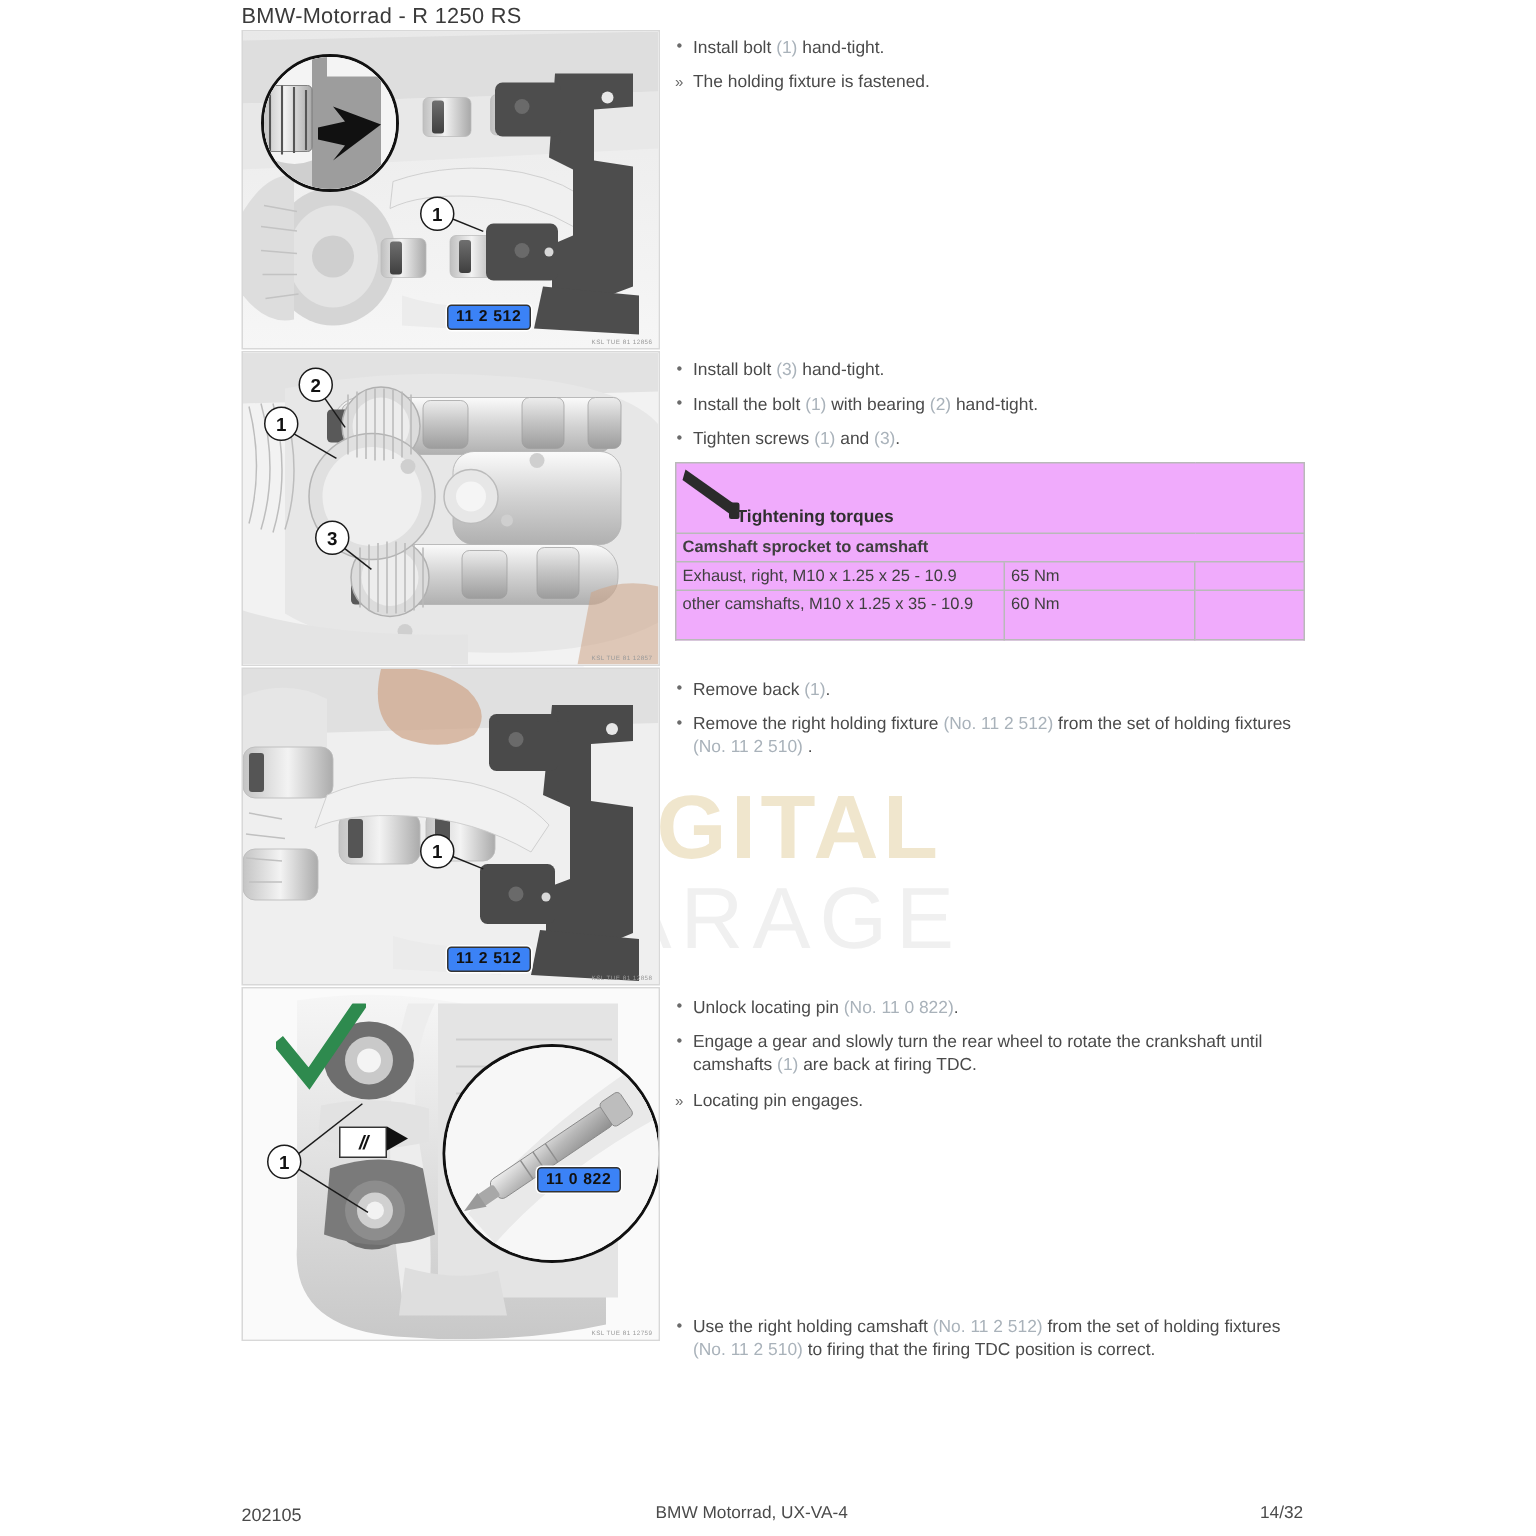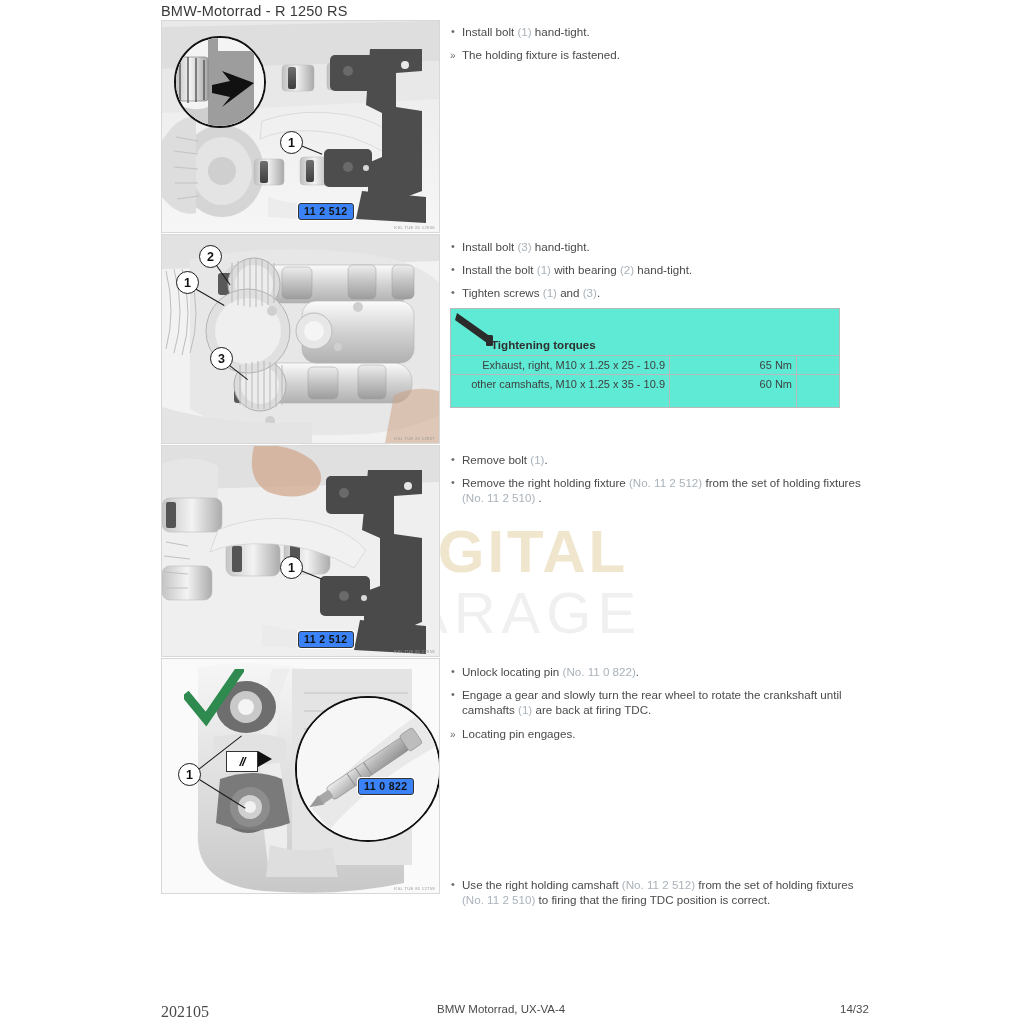--- a/index.html
+++ b/index.html
@@ -120,46 +120,45 @@
     position: absolute; left: 1px; top: 0;
     color: #6b6b6b; font-size: 11px;
   }
   .step.result .bul { left: 0px; font-size: 10px; top: 1px; }
   .num { color: #a9b2ba; }
   .tool { color: #a9b2ba; }
 
   
   .torque-table {
     position: absolute; left: 450px; top: 308px;
-    width: 390px;
+    width: 420px;
     border: 1px solid #b9b9b9;
     border-collapse: collapse;
-    background: #5eead4;
+    background: #f0abfc;
     z-index: 3;
-    text-align: right;
   }
   .torque-table td {
     border: 1px solid #b9b9b9;
     padding: 2px 4px;
     font-size: 11px;
     color: #3f3f3f;
     vertical-align: top;
     line-height: 14px;
   }
   .tt-head { height: 42px; position: relative; }
   .tt-head-label {
     position: absolute; left: 40px; bottom: 3px;
     font-size: 11.6px; font-weight: bold; color: #2f2f2f;
   }
   .tt-sub { font-weight: bold; font-size: 11.4px; color: #2f2f2f; }
   .wrench-icon { position: absolute; left: 2px; top: 2px; }
 
   
   .footer { position: absolute; left: 0; right: 0; top: 1003px; height: 20px; z-index: 2; }
-  .f-left   { position: absolute; left: 161px;  font-size: 16px; color: #4a4a4a; font-family: Liberation Serif, serif; }
+  .f-left   { position: absolute; left: 161px;  font-size: 12px; color: #4a4a4a; }
   .f-center { position: absolute; left: 437px;  font-size: 11.5px; color: #4a4a4a; text-align: right; }
   .f-right  { position: absolute; left: 840px;  font-size: 11.5px; color: #4a4a4a; white-space: nowrap; }
 </style>
 </head>
 <body>
 
 <div class="page">
 
   <div class="wm-blob"></div>
   <div class="watermark">
@@ -442,21 +441,21 @@
   <div class="instr" style="top:24px;">
       <div class="step"><span class="bul">•</span><span>Install bolt </span><span class="num">(1)</span><span> hand-tight.</span></div>
       <div class="step result"><span class="bul">»</span><span>The holding fixture is fastened.</span></div>
     </div>
   <div class="instr" style="top:239px;">
       <div class="step"><span class="bul">•</span><span>Install bolt </span><span class="num">(3)</span><span> hand-tight.</span></div>
       <div class="step"><span class="bul">•</span><span>Install the bolt </span><span class="num">(1)</span><span> with bearing </span><span class="num">(2)</span><span> hand-tight.</span></div>
       <div class="step"><span class="bul">•</span><span>Tighten screws </span><span class="num">(1)</span><span> and </span><span class="num">(3)</span><span>.</span></div>
     </div>
   <div class="instr" style="top:452px;">
-      <div class="step"><span class="bul">•</span><span>Remove bolt </span><span class="num">(1)</span><span>.</span></div>
+      <div class="step"><span class="bul">•</span><span>Remove back </span><span class="num">(1)</span><span>.</span></div>
       <div class="step"><span class="bul">•</span><span>Remove the right holding fixture </span><span class="tool">(No. 11 2 512)</span><span> from the set of holding fixtures </span><span class="tool">(No. 11 2 510)</span><span> .</span></div>
     </div>
   <div class="instr" style="top:664px;">
       <div class="step"><span class="bul">•</span><span>Unlock locating pin </span><span class="tool">(No. 11 0 822)</span><span>.</span></div>
       <div class="step"><span class="bul">•</span><span>Engage a gear and slowly turn the rear wheel to rotate the crankshaft until camshafts </span><span class="num">(1)</span><span> are back at firing TDC.</span></div>
       <div class="step result"><span class="bul">»</span><span>Locating pin engages.</span></div>
     </div>
   <div class="instr" style="top:877px;">
       <div class="step"><span class="bul">•</span><span>Use the right holding camshaft </span><span class="tool">(No. 11 2 512)</span><span> from the set of holding fixtures </span><span class="tool">(No. 11 2 510)</span><span> to firing that the firing TDC position is correct.</span></div>
     </div>
@@ -464,20 +463,23 @@
   <table class="torque-table">
     <tbody>
         <tr>
       <td colspan="3" class="tt-head">
         <svg class="wrench-icon" width="50" height="36" viewBox="0 0 50 36">
           <path d="M4 2 L38 26 L34 32 L2 9 Z" fill="#2b2b2b"></path>
           <rect x="33" y="24" width="7" height="11" rx="1.5" fill="#2b2b2b"></rect>
         </svg>
         <span class="tt-head-label">Tightening torques</span>
       </td>
+    </tr>
+    <tr>
+      <td colspan="3" class="tt-sub">Camshaft sprocket to camshaft</td>
     </tr>
     <tr>
       <td style="width:210px">Exhaust, right, M10 x 1.25 x 25 - 10.9</td>
       <td style="width:118px">65 Nm</td>
       <td></td>
     </tr>
     <tr>
       <td style="height:28px">other camshafts, M10 x 1.25 x 35 - 10.9</td>
       <td>60 Nm</td>
       <td></td>

